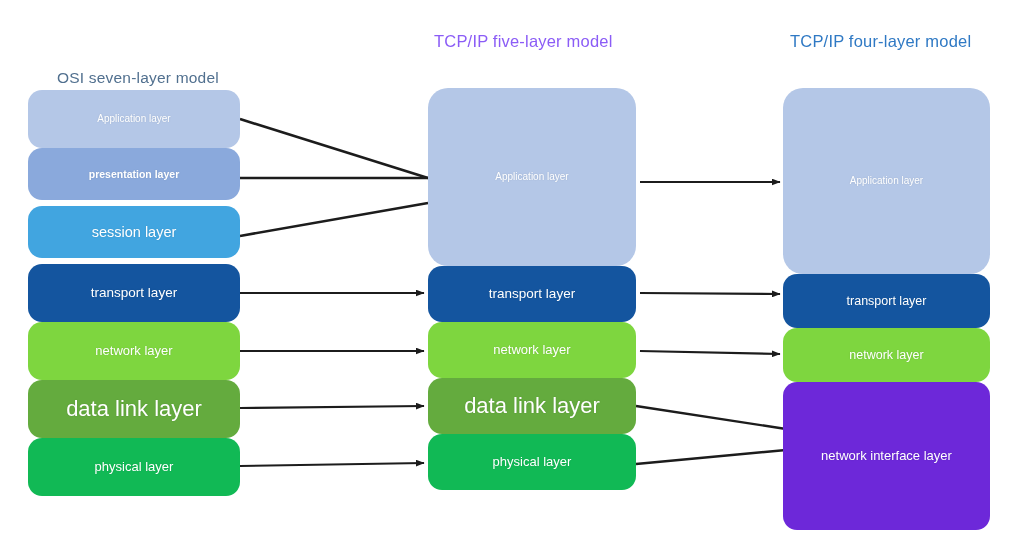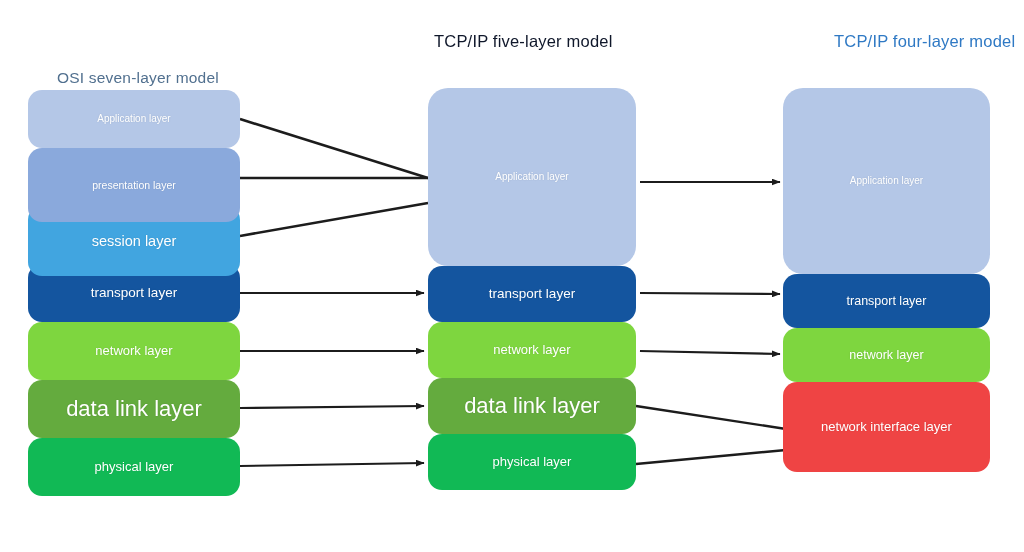--- a/index.html
+++ b/index.html
@@ -27,22 +27,22 @@
   
   .col-title {
     position: absolute;
     font-size: 15.5px;
     font-weight: 400;
     color: #4d6a8a;
     letter-spacing: 0.2px;
     white-space: nowrap;
   }
   #title-osi   { left: 57px;  top: 33px; color:#51708f;margin-top:36px; }
-  #title-five  { left: 434px; top: 32px; font-size: 16.5px; color:#0f172a; }
-  #title-four  { left: 790px; top: 32px; font-size: 16.5px; color:#2f79c4;margin-left:44px; }
+  #title-five  { left: 434px; top: 32px; font-size: 16.5px; color:#8b5cf6; }
+  #title-four  { left: 790px; top: 32px; font-size: 16.5px; color:#2f79c4; }
 
   
   .layer {
     position: absolute;
     box-sizing: border-box;
     display: flex;
     align-items: center;
     justify-content: center;
     color: #ffffff;
     text-align: center;
@@ -83,24 +83,24 @@
 <div id="canvas">
 
   <div class="col-title" id="title-osi">OSI seven-layer model</div>
   <div class="col-title" id="title-five">TCP/IP five-layer model</div>
   <div class="col-title" id="title-four">TCP/IP four-layer model</div>
 
   <div class="stack-osi">
     <div class="layer" style="top:90px;  height:58px; background:#b4c7e7; z-index:7;">
       <span class="lbl" style="font-size:10px;">Application layer</span>
     </div>
-    <div class="layer" style="top:148px; height:74px; background:#8aa9dc; z-index:6;">
+    <div class="layer" style="top:148px; height:52px; background:#8aa9dc; z-index:6;font-weight:bold;">
       <span class="lbl" style="font-size:10.5px;">presentation layer</span>
     </div>
-    <div class="layer" style="top:206px; height:70px; background:#41a5e0; z-index:5;">
+    <div class="layer" style="top:206px; height:52px; background:#41a5e0; z-index:5;">
       <span class="lbl" style="font-size:14.5px;">session layer</span>
     </div>
     <div class="layer" style="top:264px; height:58px; background:#14559f; z-index:4;">
       <span class="lbl" style="font-size:13.5px;">transport layer</span>
     </div>
     <div class="layer" style="top:322px; height:58px; background:#7ed63f; z-index:3;">
       <span class="lbl" style="font-size:13px;">network layer</span>
     </div>
     <div class="layer" style="top:380px; height:58px; background:#64ab3e; z-index:2;">
       <span class="lbl" style="font-size:22px;">data link layer</span>
@@ -131,21 +131,21 @@
   <div class="stack-four">
     <div class="layer big" style="top:88px;  height:186px; background:#b4c7e7; z-index:4;">
       <span class="lbl" style="font-size:10px;">Application layer</span>
     </div>
     <div class="layer" style="top:274px; height:54px; background:#14559f; z-index:3;">
       <span class="lbl" style="font-size:12.5px;">transport layer</span>
     </div>
     <div class="layer" style="top:328px; height:54px; background:#7ed63f; z-index:2;">
       <span class="lbl" style="font-size:12.5px;">network layer</span>
     </div>
-    <div class="layer" style="top:382px; height:90px; background:#ef4444; z-index:1;justify-content:center;">
+    <div class="layer" style="top:382px; height:148px; background:#6d28d9; z-index:1;justify-content:center;">
       <span class="lbl" style="font-size:13px;">network interface layer</span>
     </div>
   </div>
 
   <svg id="wires" viewBox="0 0 1024 552">
     <defs>
       <marker id="arrow" markerWidth="9" markerHeight="7" refX="8.4" refY="3.5" orient="auto" markerUnits="userSpaceOnUse">
         <path d="M0,0 L9,3.5 L0,7 z" fill="#1c1c1c"></path>
       </marker>
     </defs>

